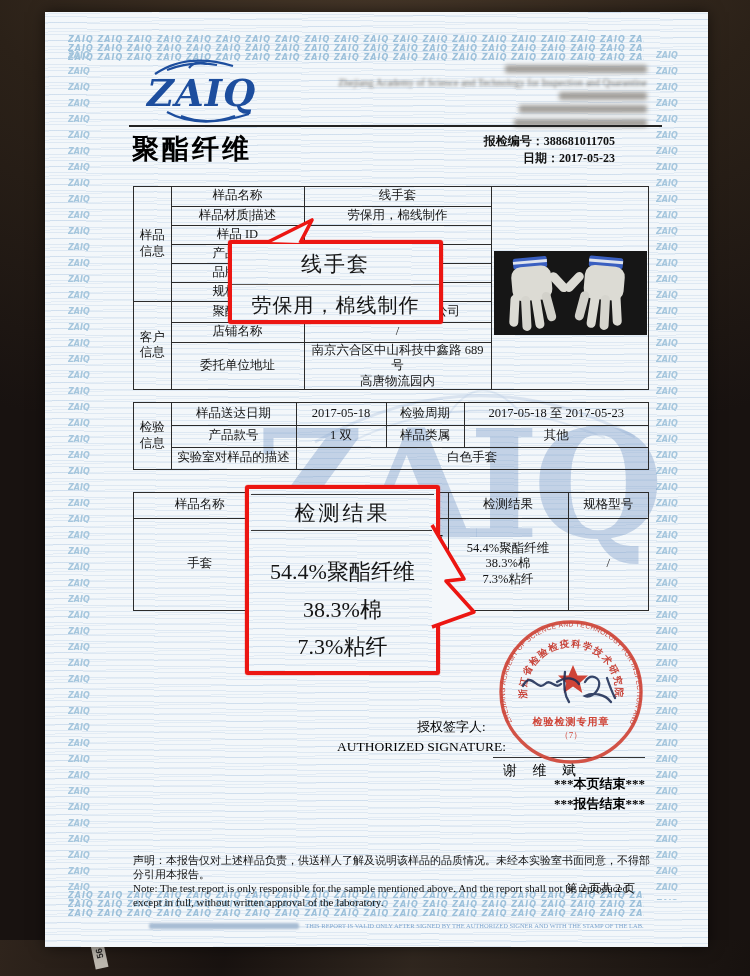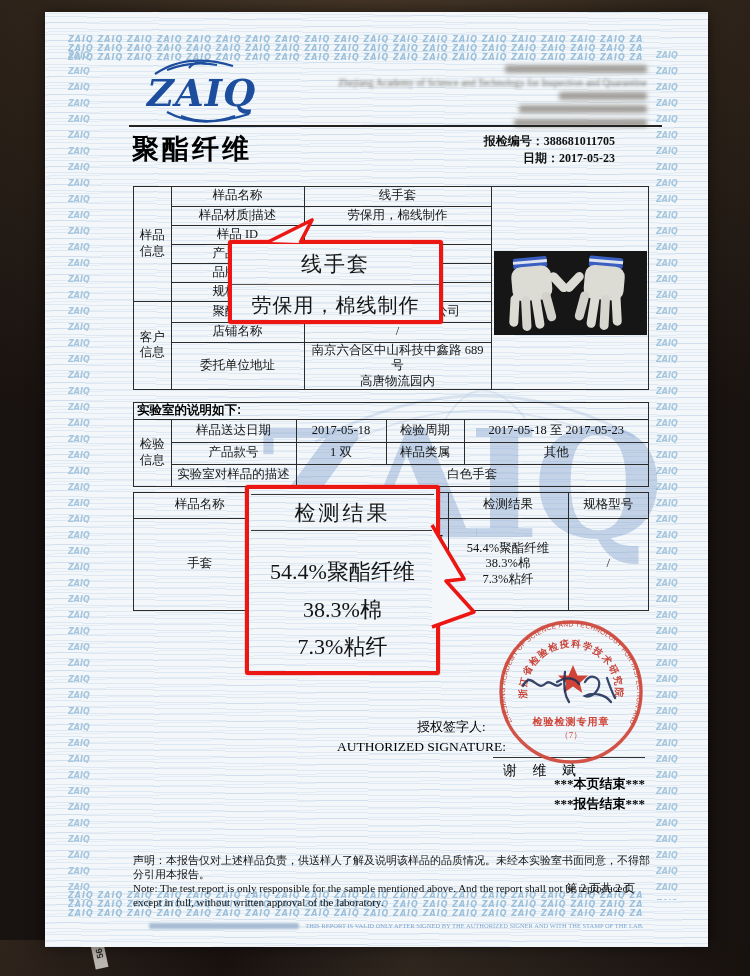--- a/index.html
+++ b/index.html
@@ -348,21 +348,20 @@
         <td>
           <div>南京六合区中山科技中鑫路 689 号</div>
               <div>高唐物流园内</div>
         </td>
       </tr>
     </tbody>
       </table>
   </div>
 
   <div class="sec" style="top:390px">
-    <div class="band">实验室的说明如下:</div>
     <table class="grid">
       <colgroup>
           <col style="width:37px">
           <col style="width:125px">
           <col style="width:90px">
           <col style="width:78px">
           <col>
         </colgroup>
       <tbody>
           <tr style="height:22px">

